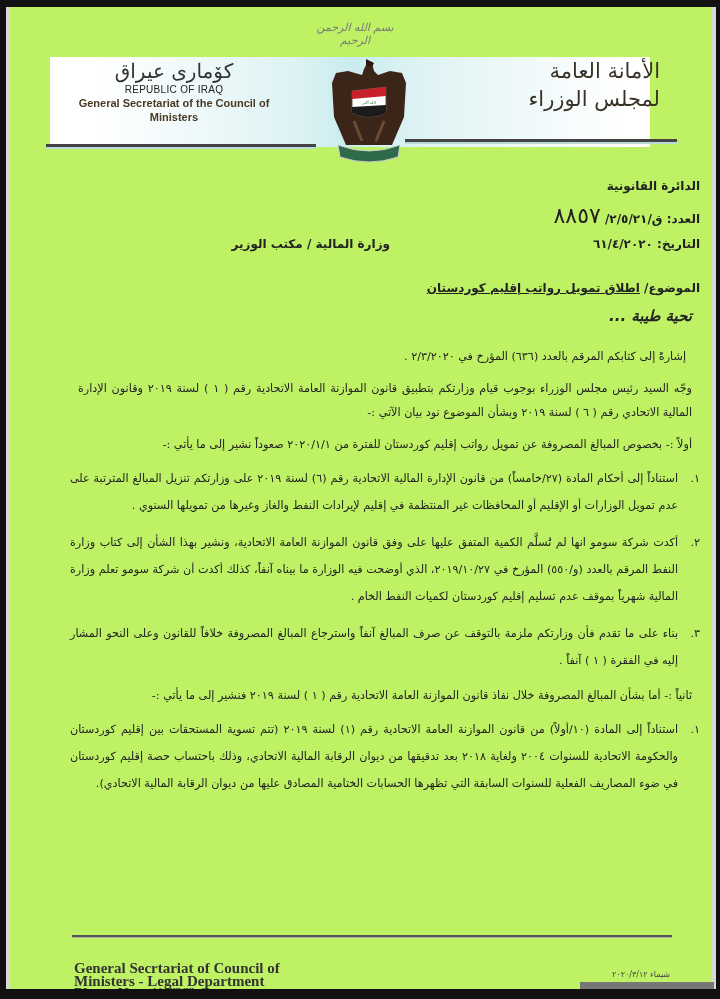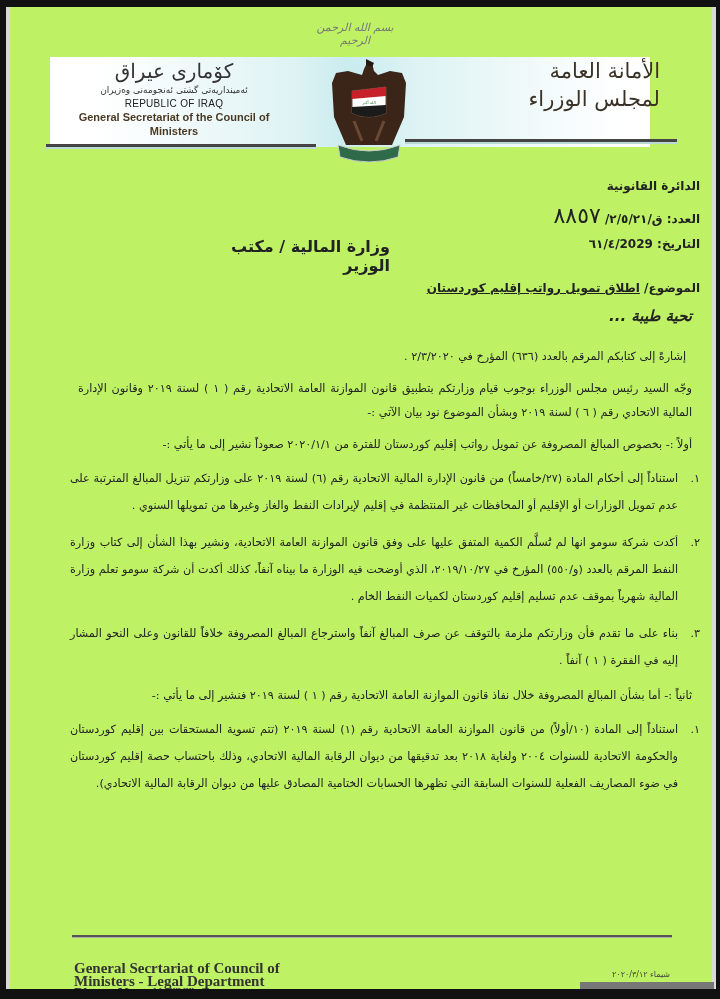--- a/index.html
+++ b/index.html
@@ -69,21 +69,21 @@
     
     .meta {
       position: absolute; direction: rtl; font-family: "DejaVu Sans", sans-serif; font-weight: bold; color: #222;
     }
     .meta-dept { left: 440px; top: 172px; width: 250px; font-size: 12px; }
     .meta-number { left: 380px; top: 196px; width: 310px; font-size: 12px; }
     .meta-number .handwritten {
       font-family: "DejaVu Sans", sans-serif; font-size: 22px; font-weight: normal; letter-spacing: 2px; color: #222;
     }
     .meta-date { left: 440px; top: 230px; width: 250px; font-size: 12px; }
-    .meta-recipient { left: 200px; top: 230px; width: 180px; font-size: 16px; }
+    .meta-recipient { left: 200px; top: 230px; width: 180px; font-size: 12px; }
     .meta-subject { left: 150px; top: 262px; width: 540px; font-size: 12px; margin-top: 12px; }
     .meta-subject u { text-decoration: underline; }
     
     .body {
       position: absolute; left: 60px; top: 300px; width: 630px; direction: rtl; text-align: justify;
       font-family: "DejaVu Sans", sans-serif; font-size: 11.2px; color: #222;
     }
     .greeting { font-weight: bold; font-size: 15px; margin: 0 8px 20px 0; font-style: italic; }
     .p { margin: 8px; line-height: 24px; }
     .p.indent1 { padding-right: 6px; }
@@ -108,21 +108,20 @@
 <body>
 
 <div class="page">
 
   <div class="header-band"></div>
 
   <div class="basmala">بسم الله الرحمن الرحيم</div>
 
   <div class="header-left">
     <div class="kurdish-title">كۆماری عیراق</div>
-    <div class="kurdish-sub">ئه‌مینداریه‌تی گشتی ئه‌نجومه‌نی وه‌زیران</div>
     <div class="rep-iraq">REPUBLIC OF IRAQ</div>
     <div class="gen-sec">General Secretariat of the Council of Ministers</div>
   </div>
 
   <svg class="emblem" viewBox="0 0 82 108">
     <path d="M40 4 L44 6 L46 14 L50 18 L62 14 L74 16 L78 26 L76 60 L70 74 L64 88 L18 88 L12 74 L6 60 L4 26 L8 16 L20 14 L34 18 L36 12 Z" fill="#3b2418"></path>
     <path d="M38 2 L46 6 L44 10 L38 8 Z" fill="#2a170f"></path>
     <path d="M24 34 L58 30 L58 56 Q41 64 24 56 Z" fill="#ffffff" stroke="#6b4a34" stroke-width="1"></path>
     <path d="M24 34 L58 30 L58 39 L24 42 Z" fill="#c8202b"></path>
     <path d="M24 50 L58 48 L58 56 Q41 64 24 56 Z" fill="#1b1b1b"></path>
@@ -141,21 +140,21 @@
   <div class="meta meta-dept">الدائرة القانونية</div>
 
   <div class="meta meta-number">
     <span>العدد:</span>
     <span>ق/٢/٥/٢١/</span>
     <span class="handwritten">٨٨٥٧</span>
   </div>
 
   <div class="meta meta-date">
     <span>التاريخ:</span>
-    <span>٦١/٤/2029</span>
+    <span>٦١/٤/٢٠٢٠</span>
   </div>
 
   <div class="meta meta-recipient">وزارة المالية / مكتب الوزير</div>
 
   <div class="meta meta-subject">
     <span>الموضوع/</span>
     <u>اطلاق تمويل رواتب إقليم كوردستان</u>
   </div>
 
   <div class="body">

